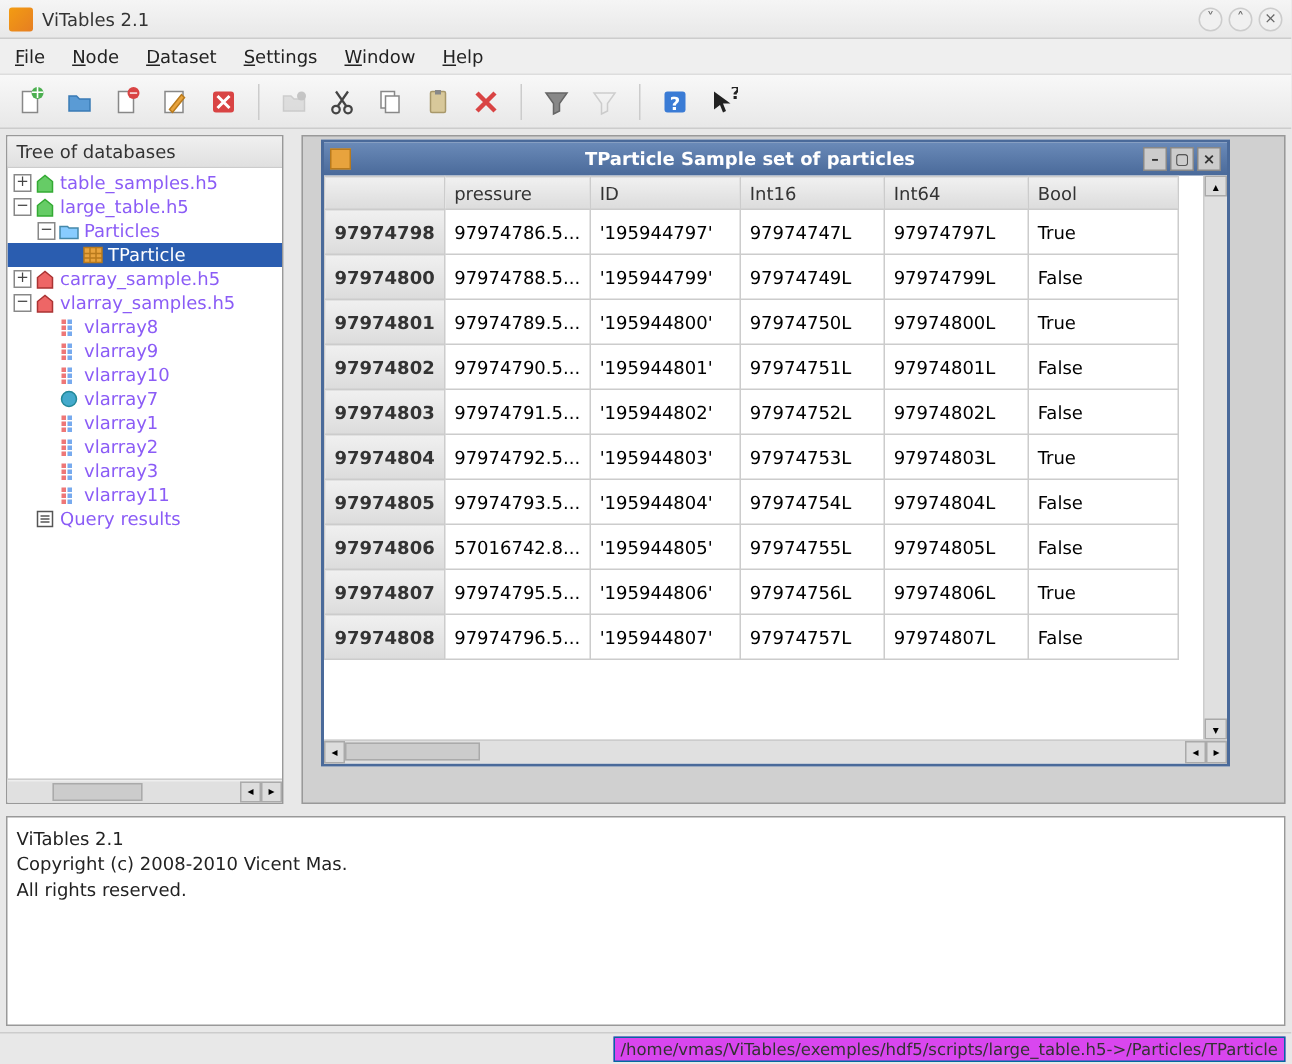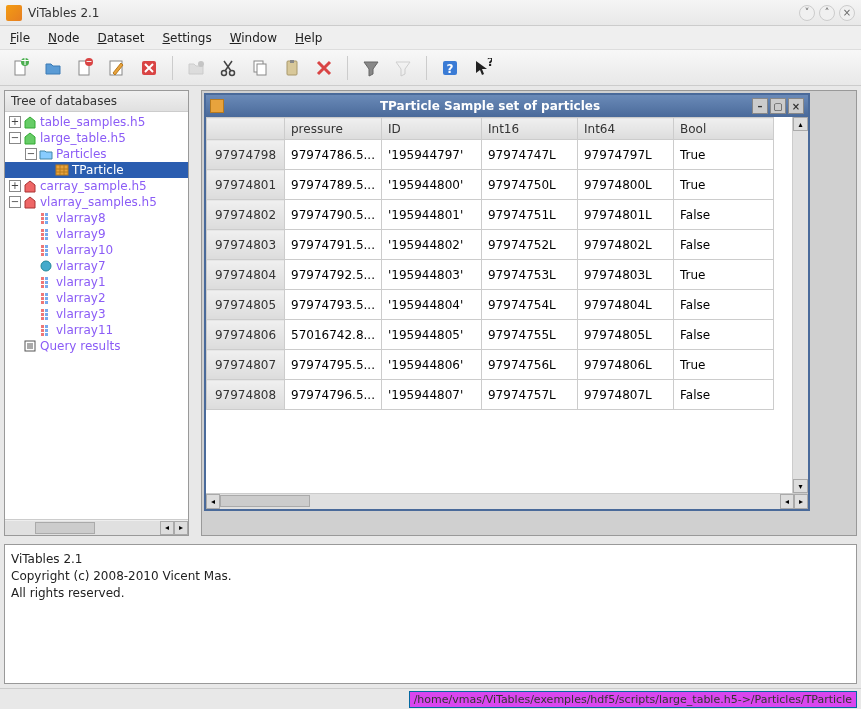--- a/index.html
+++ b/index.html
@@ -31,31 +31,31 @@
 .tree-row .ic { width: 14px; height: 14px; margin-right: 3px; display: inline-flex; align-items: center; justify-content: center; }
 .tree-row .lbl { color: #8b5cf6; }
 .tree-row.selected { background: #2a5db0; }
 .tree-row.selected .lbl { color: #fff; }
 .tree-scroll { height: 16px; background: #eee; border-top: 1px solid #ccc; display: flex; align-items: center; }
 .tree-scroll .track { flex: 1; height: 14px; background: #e0e0e0; position: relative; }
 .tree-scroll .thumb { position: absolute; left: 30px; width: 60px; height: 12px; top: 1px; background: #ccc; border: 1px solid #aaa; }
 .tree-scroll .arr { width: 14px; height: 14px; background: #ddd; border: 1px solid #aaa; font-size: 8px; display: flex; align-items: center; justify-content: center; }
 
 .mdi-area { flex: 1; background: #d0d0d0; border: 1px solid #999; position: relative; }
-.subwin { position: absolute; left: 2px; top: 2px; width: 606px; height: 418px; border: 2px solid #4a6a9a; background: #fff; display: flex; flex-direction: column; }
+.subwin { position: absolute; left: 12px; top: 2px; width: 606px; height: 418px; border: 2px solid #4a6a9a; background: #fff; display: flex; flex-direction: column; }
 .subwin-title { height: 22px; background: linear-gradient(#6a8ab8,#4a6a9a); display: flex; align-items: center; color: #fff; font-weight: bold; padding: 0 4px; }
 .subwin-title .sic { width: 14px; height: 14px; background: #e8a33d; margin-right: 6px; border: 1px solid #b87a1d; }
 .subwin-title .stxt { flex: 1; text-align: center; }
 .subwin-title .sbtn { width: 16px; height: 16px; background: #ccc; border: 1px solid #888; margin-left: 2px; display: flex; align-items: center; justify-content: center; font-size: 10px; cursor: pointer; color: #333; }
 
 .table-wrap { flex: 1; overflow: hidden; position: relative; display: flex; }
 .table { border-collapse: collapse; }
 .table th, .table td { border: 1px solid #ccc; padding: 0 6px; height: 30px; text-align: left; font-weight: normal; white-space: nowrap; overflow: hidden; }
 .table th { background: linear-gradient(#f0f0f0,#dcdcdc); color: #333; }
-.table .rowhdr { background: linear-gradient(#f0f0f0,#dcdcdc); text-align: center; width: 78px; font-weight: normal; }
+.table .rowhdr { background: linear-gradient(#f0f0f0,#dcdcdc); text-align: center; width: 78px; font-weight: bold; }
 .table .corner { width: 78px; height: 22px; background: linear-gradient(#f0f0f0,#dcdcdc); }
 .table thead th { height: 22px; }
 .col-pressure { width: 96px; } .col-id { width: 100px; } .col-i16 { width: 96px; } .col-i64 { width: 96px; } .col-bool { width: 100px; }
 .table-vscroll { width: 16px; background: #e0e0e0; border-left: 1px solid #ccc; display: flex; flex-direction: column; }
 .table-vscroll .arr { height: 14px; background: #ddd; border: 1px solid #aaa; font-size: 8px; display: flex; align-items: center; justify-content: center; cursor: pointer; }
 .table-vscroll .track { flex: 1; position: relative; }
 .table-hscroll { height: 16px; background: #e0e0e0; border-top: 1px solid #ccc; display: flex; }
 .table-hscroll .arr { width: 14px; background: #ddd; border: 1px solid #aaa; font-size: 8px; display: flex; align-items: center; justify-content: center; cursor: pointer; }
 .table-hscroll .track { flex: 1; position: relative; }
 .table-hscroll .thumb { position: absolute; left: 0; top: 1px; height: 12px; width: 90px; background: #ccc; border: 1px solid #aaa; }
@@ -404,20 +404,28 @@
             <tbody id="tbody">
                 <tr>
                   <th class="rowhdr">97974798</th>
                   <td class="col-pressure">97974786.5...</td>
                   <td class="col-id">'195944797'</td>
                   <td class="col-i16">97974747L</td>
                   <td class="col-i64">97974797L</td>
                   <td class="col-bool">True</td>
                 </tr>
                 <tr>
+                  <th class="rowhdr">97974800</th>
+                  <td class="col-pressure">97974788.5...</td>
+                  <td class="col-id">'195944799'</td>
+                  <td class="col-i16">97974749L</td>
+                  <td class="col-i64">97974799L</td>
+                  <td class="col-bool">False</td>
+                </tr>
+                <tr>
                   <th class="rowhdr">97974801</th>
                   <td class="col-pressure">97974789.5...</td>
                   <td class="col-id">'195944800'</td>
                   <td class="col-i16">97974750L</td>
                   <td class="col-i64">97974800L</td>
                   <td class="col-bool">True</td>
                 </tr>
                 <tr>
                   <th class="rowhdr">97974802</th>
                   <td class="col-pressure">97974790.5...</td>

